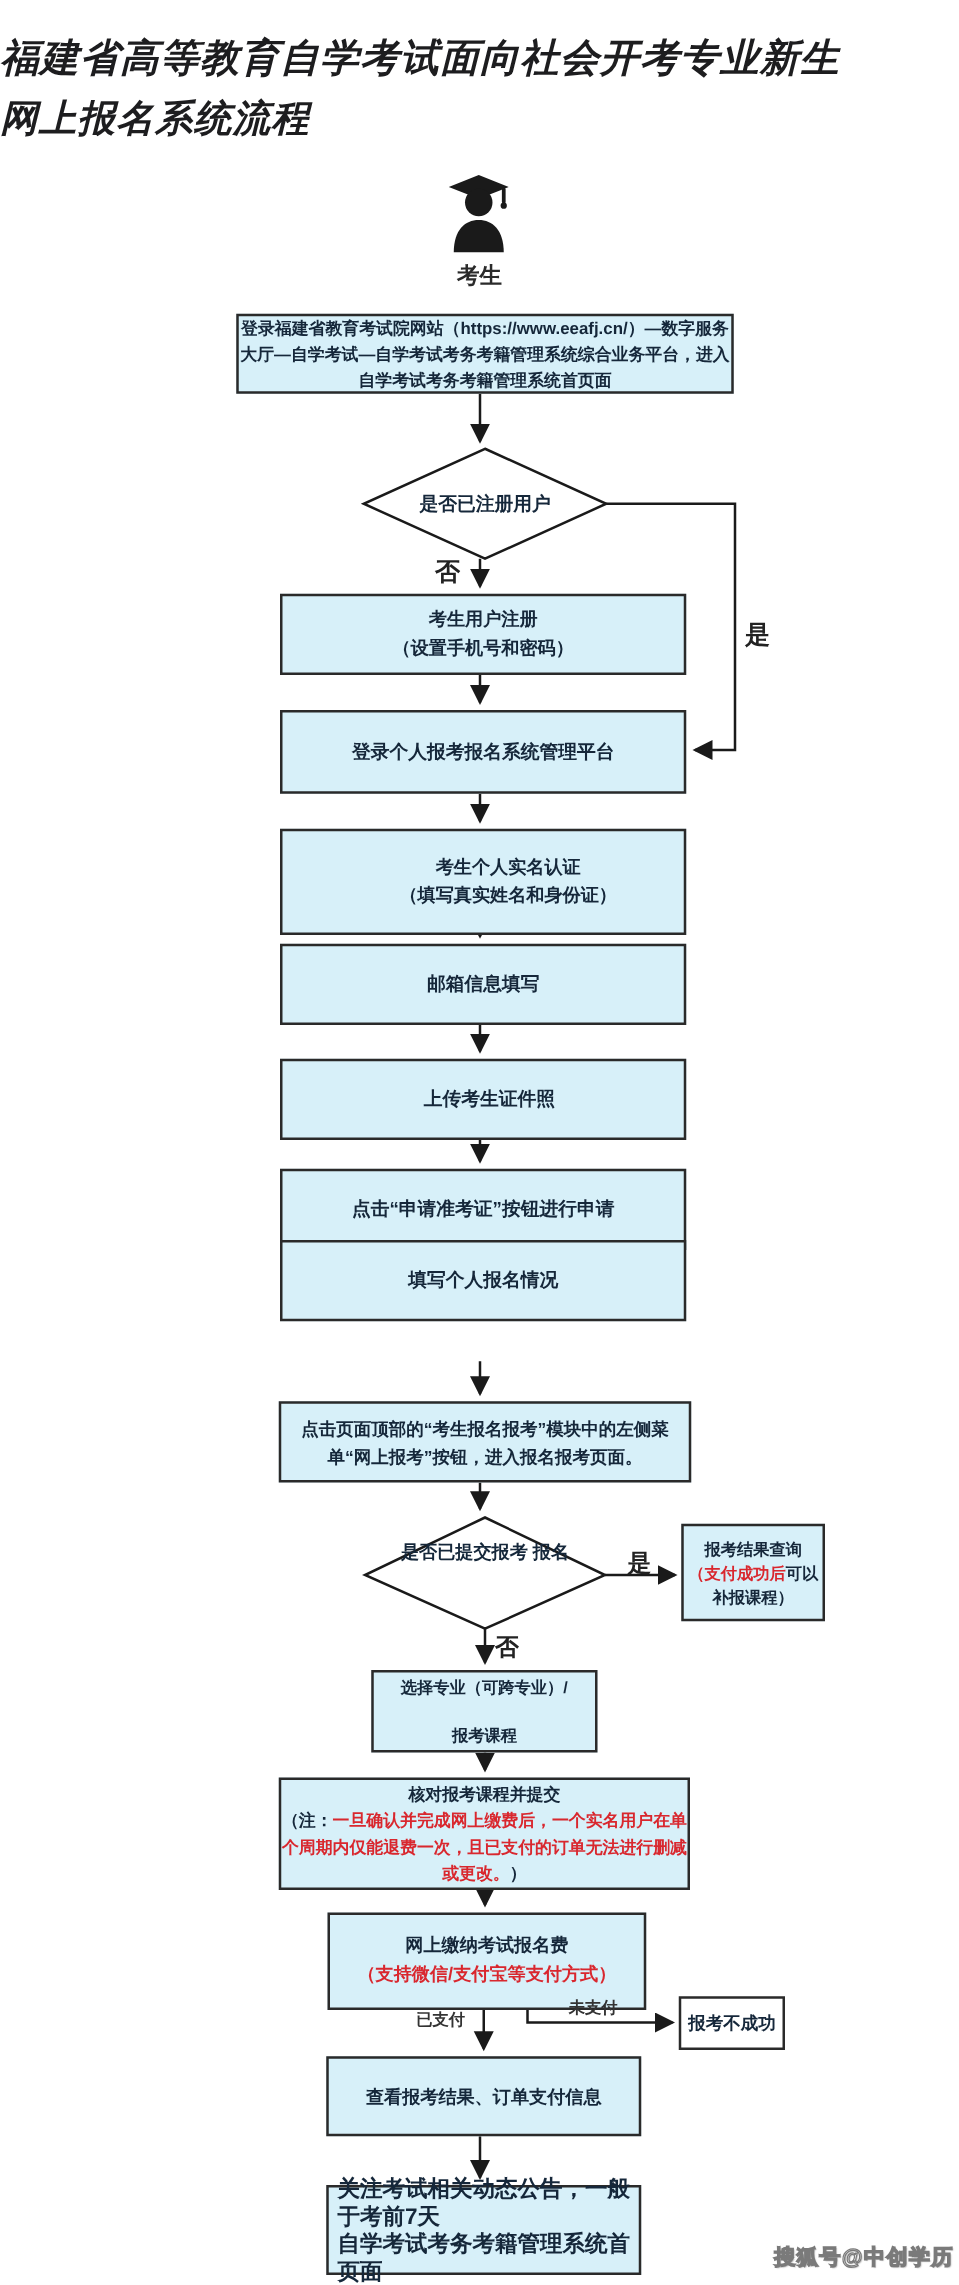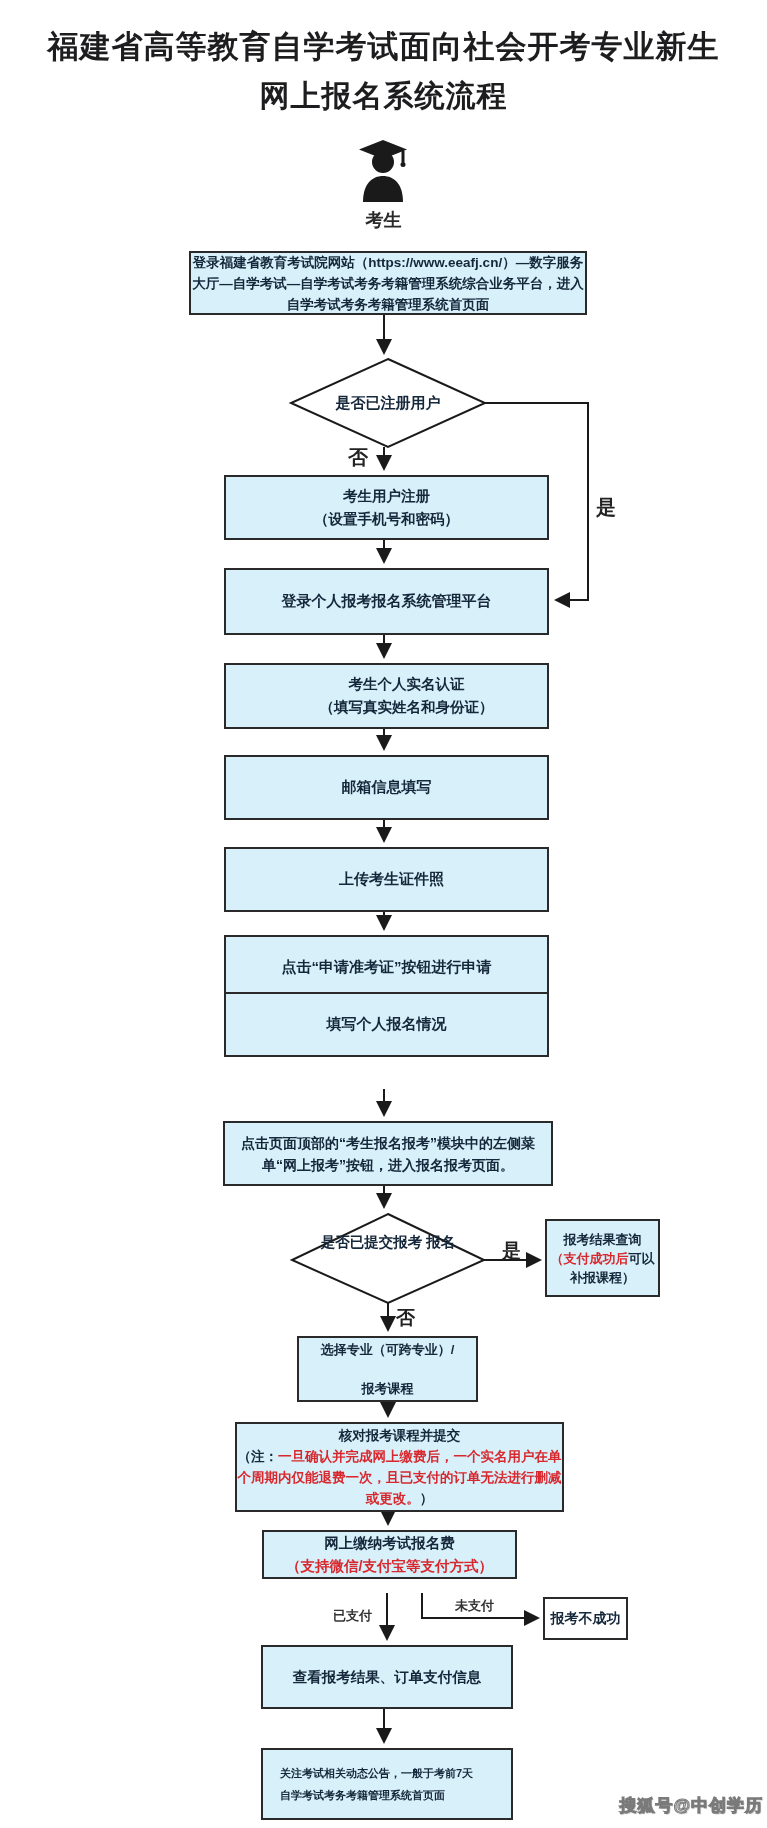--- a/index.html
+++ b/index.html
@@ -1,49 +1,49 @@
 <!DOCTYPE html>
 <html><head>
 <meta charset="utf-8">
 <style>
   html,body{margin:0;padding:0;background:#ffffff;}
   .canvas{
     position:relative;width:767px;height:1828px;background:#ffffff;
     font-family:"Liberation Sans","DejaVu Sans",sans-serif;overflow:hidden;
   }
   .connectors{position:absolute;left:0;top:0;z-index:0;}
-  .title{position:absolute;left:0;top:22px;width:767px;text-align:center;color:#1d1d1f;font-weight:bold;z-index:2;}
+  .title{position:absolute;left:0;top:22px;width:767px;color:#1d1d1f;font-weight:bold;z-index:2;font-style:italic;}
   .title .t1{font-size:31px;line-height:50px;letter-spacing:1px;}
   .title .t2{font-size:30px;line-height:48px;letter-spacing:1px;}
   .actor-icon{position:absolute;left:359px;top:140px;width:48px;height:62px;z-index:2;}
   .actor-label{position:absolute;left:0;top:208px;width:767px;text-align:center;font-size:18px;font-weight:bold;color:#2a2a2a;z-index:2;}
   .box{
     position:absolute;background:#d7f0f9;border:2px solid #2a2a2a;box-sizing:border-box;
     display:flex;flex-direction:column;justify-content:center;align-items:center;
     text-align:center;font-weight:bold;color:#15273a;z-index:1;
   }
   .box .ln{display:block;}
   .white{background:#ffffff;}
   .red{color:#d9272e;}
   #box-login{left:189px;top:251px;width:398px;height:64px;font-size:13.5px;line-height:21px;text-align:right;}
   #box-register{left:224px;top:475px;width:325px;height:65px;font-size:14.5px;line-height:23px;}
   #box-platform{left:224px;top:568px;width:325px;height:67px;font-size:15px;}
-  #box-realname{left:224px;top:663px;width:325px;height:66px;font-size:14.5px;line-height:23px;padding-left:40px;}
+  #box-realname{left:224px;top:663px;width:325px;height:85px;font-size:14.5px;line-height:23px;padding-left:40px;}
   #box-email{left:224px;top:755px;width:325px;height:65px;font-size:15px;}
   #box-photo{left:224px;top:847px;width:325px;height:65px;font-size:15px;padding-left:10px;}
   #box-ticket{left:224px;top:935px;width:325px;height:65px;font-size:15px;}
   #box-fillinfo{left:224px;top:992px;width:325px;height:65px;font-size:15px;}
   #box-gotoreg{left:223px;top:1121px;width:330px;height:65px;font-size:14px;line-height:22px;}
   #box-result{left:545px;top:1219px;width:115px;height:78px;font-size:13px;line-height:19px;}
   #box-major{left:297px;top:1336px;width:181px;height:66px;font-size:13px;line-height:23px;gap:16px;}
-  #box-check{left:223px;top:1422px;width:329px;height:90px;font-size:13.5px;line-height:21px;margin-left:12px;}
-  #box-pay{left:262px;top:1530px;width:255px;height:49px;font-size:14.5px;line-height:23px;text-align:center;}
+  #box-check{left:223px;top:1422px;width:329px;height:90px;font-size:13.5px;line-height:21px;}
+  #box-pay{left:262px;top:1530px;width:255px;height:78px;font-size:14.5px;line-height:23px;text-align:center;}
   #box-fail{left:543px;top:1597px;width:85px;height:43px;font-size:14px;}
   #box-view{left:261px;top:1645px;width:252px;height:64px;font-size:14.5px;}
-  #box-notice{left:261px;top:1748px;width:252px;height:72px;font-size:11px;line-height:22px;align-items:flex-start;text-align:left;padding-left:17px;}
+  #box-notice{left:261px;top:1748px;width:252px;height:72px;font-size:18px;line-height:22px;align-items:flex-start;text-align:left;padding-left:7px;}
   .dtext{position:absolute;z-index:1;text-align:center;font-weight:bold;color:#15273a;}
   #dtext-registered{left:291px;top:394px;width:194px;font-size:15px;}
   #dtext-submitted{left:292px;top:1231px;width:192px;font-size:14.5px;line-height:22px;}
   .edge-label{position:absolute;z-index:2;font-weight:bold;color:#222;}
   #lbl-no1{left:348px;top:444px;font-size:20px;}
   #lbl-yes1{left:596px;top:494px;font-size:20px;}
   #lbl-yes2{left:502px;top:1238px;font-size:19px;}
   #lbl-no2{left:396px;top:1305px;font-size:19px;}
   #lbl-paid{left:333px;top:1607px;font-size:13px;color:#333;}
   #lbl-unpaid{left:455px;top:1597px;font-size:13px;color:#333;}

